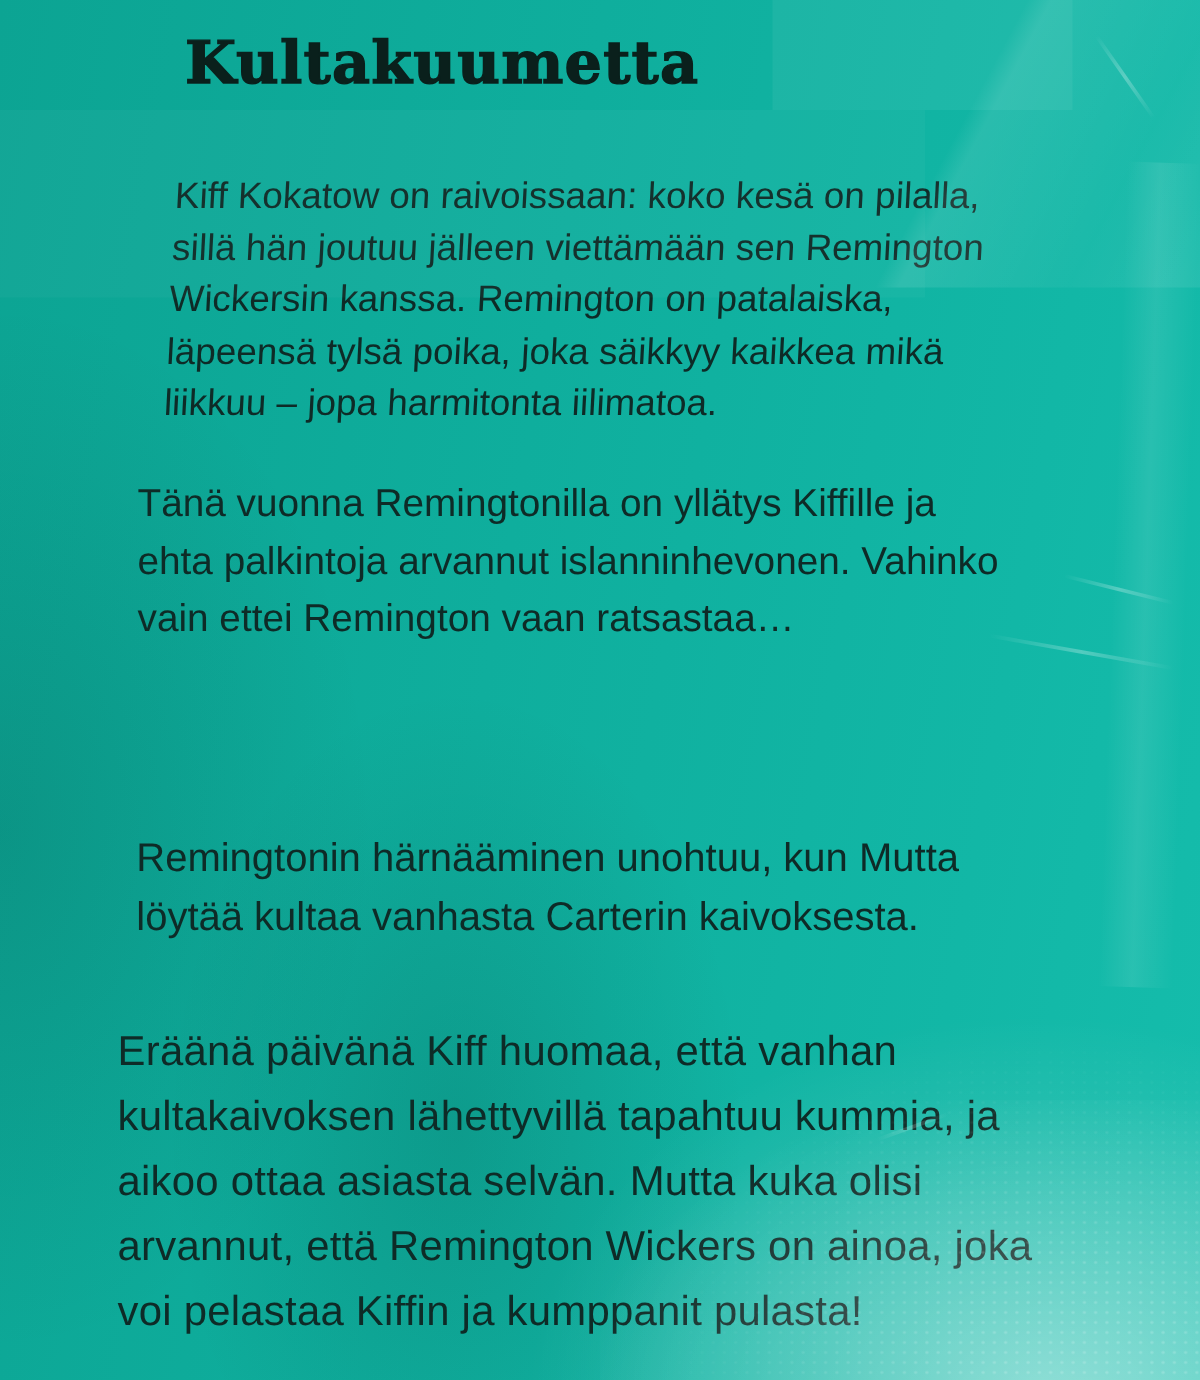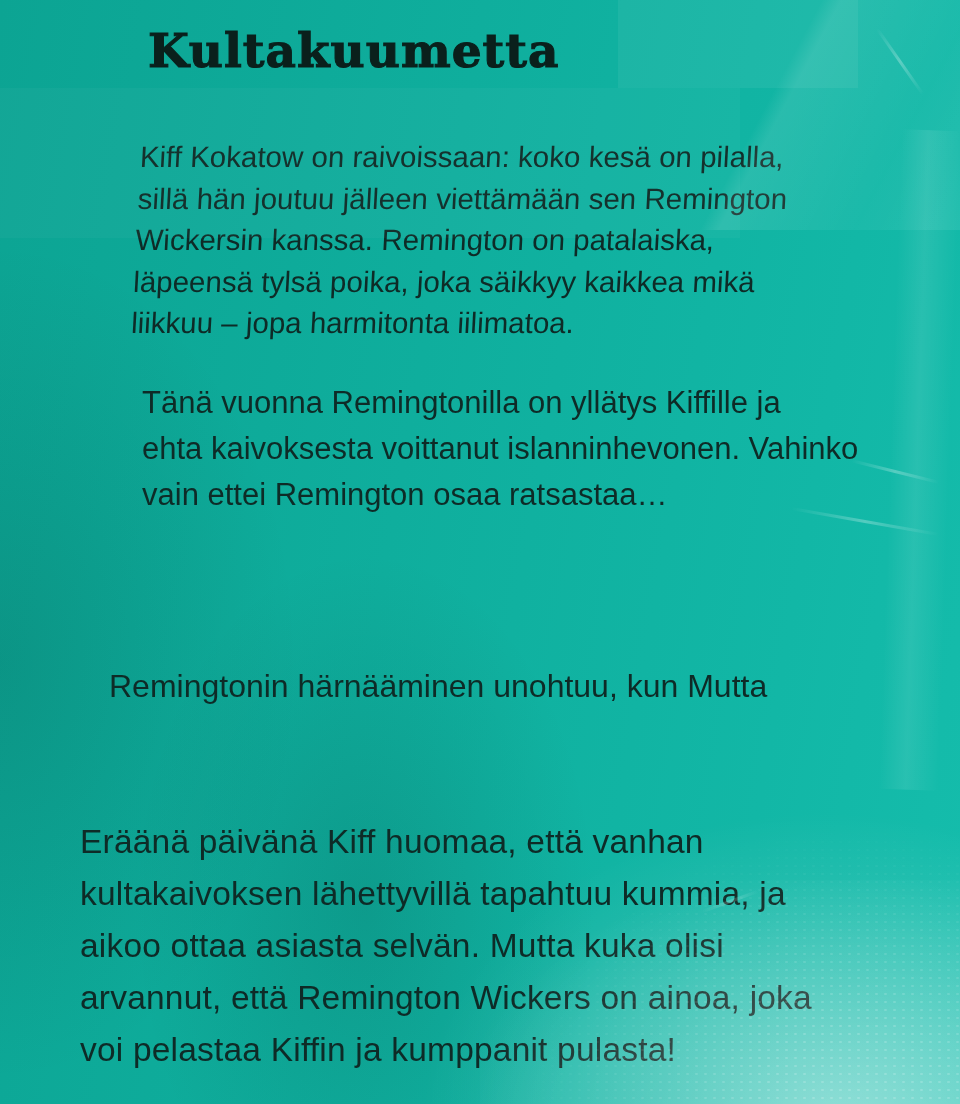--- a/index.html
+++ b/index.html
@@ -51,35 +51,35 @@
   .para1 {
     left: 141px;
     top: 136px;
     font-size: 29.5px;
     line-height: 41.5px;
     transform: skewX(-3deg);
     transform-origin: left top;
   }
 
   .para2 {
-    left: 142px;
+    left: 110px;
     top: 380px;
     font-size: 31px;
     line-height: 46px;
   }
 
   .para3 {
     left: 109px;
     top: 663px;
     font-size: 32px;
     line-height: 46.5px;
   }
 
   .para4 {
-    left: 80px;
+    left: 94px;
     top: 816px;
     font-size: 33.5px;
     line-height: 52px;
     letter-spacing: 0.2px;
   }
 
   .overlay {
     position: absolute;
     pointer-events: none;
   }
@@ -163,26 +163,27 @@
   <div class="para para1">
     <span class="line">Kiff Kokatow on raivoissaan: koko kesä on pilalla,</span>
     <span class="line">sillä hän joutuu jälleen viettämään sen Remington</span>
     <span class="line">Wickersin kanssa. Remington on patalaiska,</span>
     <span class="line">läpeensä tylsä poika, joka säikkyy kaikkea mikä</span>
     <span class="line">liikkuu – jopa harmitonta iilimatoa.</span>
   </div>
 
   <div class="para para2">
     <span class="line">Tänä vuonna Remingtonilla on yllätys Kiffille ja</span>
-    <span class="line">ehta kaivoksesta voittanut islanninhevonen. Vahinko</span>
-    <span class="line">vain ettei Remington osaa ratsastaa…</span>
+    <span class="line">ehta palkintoja arvannut islanninhevonen. Vahinko</span>
+    <span class="line">vain ettei Remington vaan ratsastaa…</span>
   </div>
 
   <div class="para para3">
     <span class="line">Remingtonin härnääminen unohtuu, kun Mutta</span>
+    <span class="line">löytää kultaa vanhasta Carterin kaivoksesta.</span>
   </div>
 
   <div class="para para4">
     <span class="line">Eräänä päivänä Kiff huomaa, että vanhan</span>
     <span class="line">kultakaivoksen lähettyvillä tapahtuu kummia, ja</span>
     <span class="line">aikoo ottaa asiasta selvän. Mutta kuka olisi</span>
     <span class="line">arvannut, että Remington Wickers on ainoa, joka</span>
     <span class="line">voi pelastaa Kiffin ja kumppanit pulasta!</span>
   </div>
 

